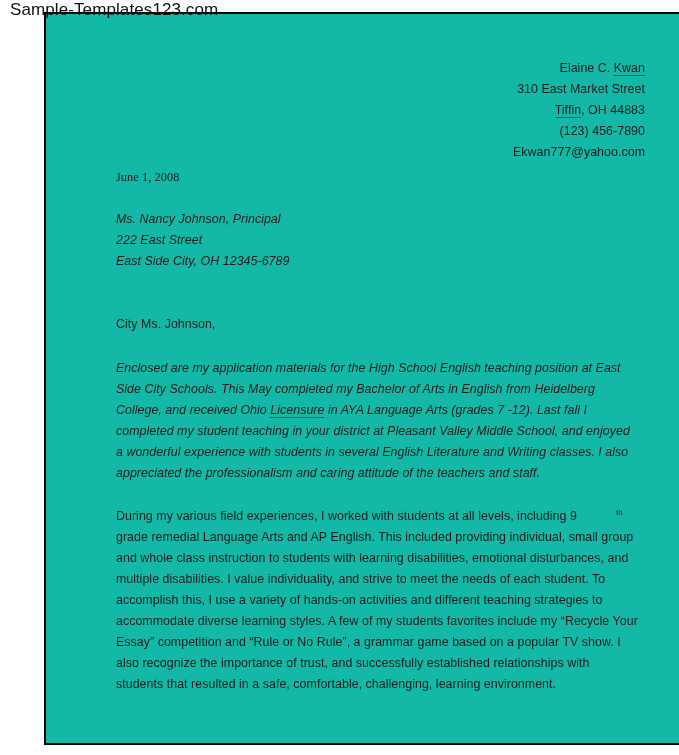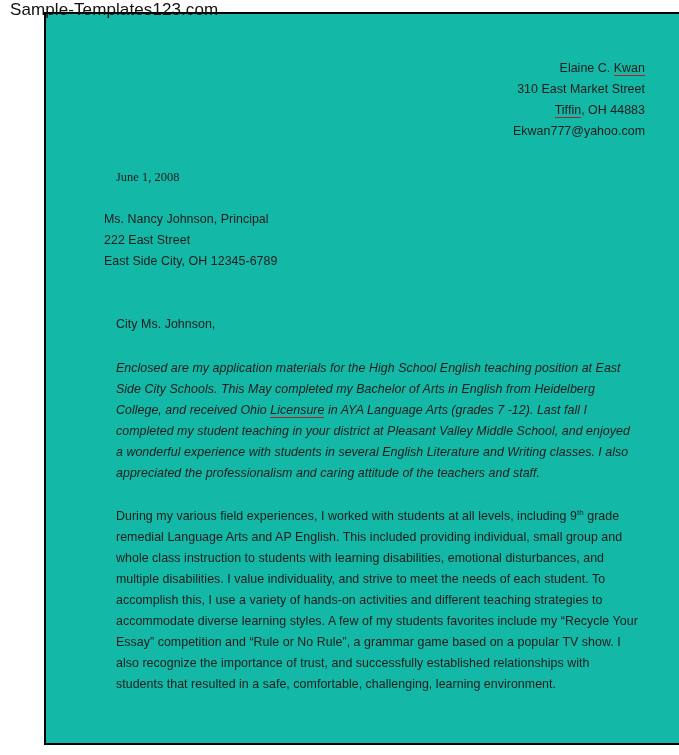--- a/index.html
+++ b/index.html
@@ -86,22 +86,23 @@
   #date-line {
     position: absolute;
     left: 70px;
     top: 153px;
     font-family: Liberation Serif, serif;
   }
 
   
   #recipient-block {
     position: absolute;
-    left: 58px;
+    left: 70px;
     top: 195px;
+    font-style: italic;
   }
 
   #recipient-block .letter-line {
     display: block;
     white-space: nowrap;
   }
 
   
   #salutation {
     position: absolute;
@@ -118,34 +119,36 @@
     text-align: left;
   }
 
   #para-1 { top: 344px; font-style: italic; }
   #para-2 { top: 492px; }
 
   sup {
     font-size: 8px;
     vertical-align: super;
     line-height: 0;
+    padding-left: 39px;
   }
 </style>
 </head>
 <body>
 
 <div id="watermark">Sample-Templates123.com</div>
 
 <div id="page-sheet">
   <div id="page-inner">
 
     <div id="sender-block">
       <span class="letter-line"><span>Elaine C. </span><span class="spellcheck">Kwan</span></span>
       <span class="letter-line">310 East Market Street</span>
       <span class="letter-line"><span class="spellcheck">Tiffin</span><span>,  OH  44883</span></span>
+      <span class="letter-line">(123) 456-7890</span>
       <span class="letter-line">Ekwan777@yahoo.com</span>
     </div>
 
     <div id="date-line" class="letter-line">June 1, 2008</div>
 
     <div id="recipient-block">
       <span class="letter-line">Ms. Nancy Johnson, Principal</span>
       <span class="letter-line">222 East Street</span>
       <span class="letter-line">East Side City, OH 12345-6789</span>
     </div>

